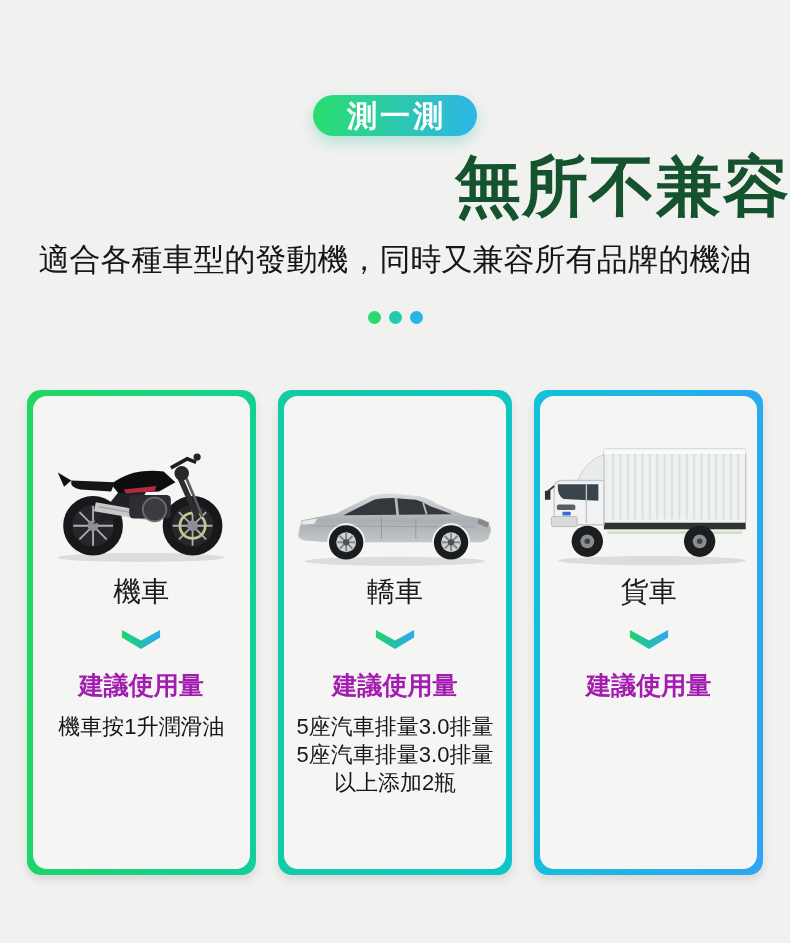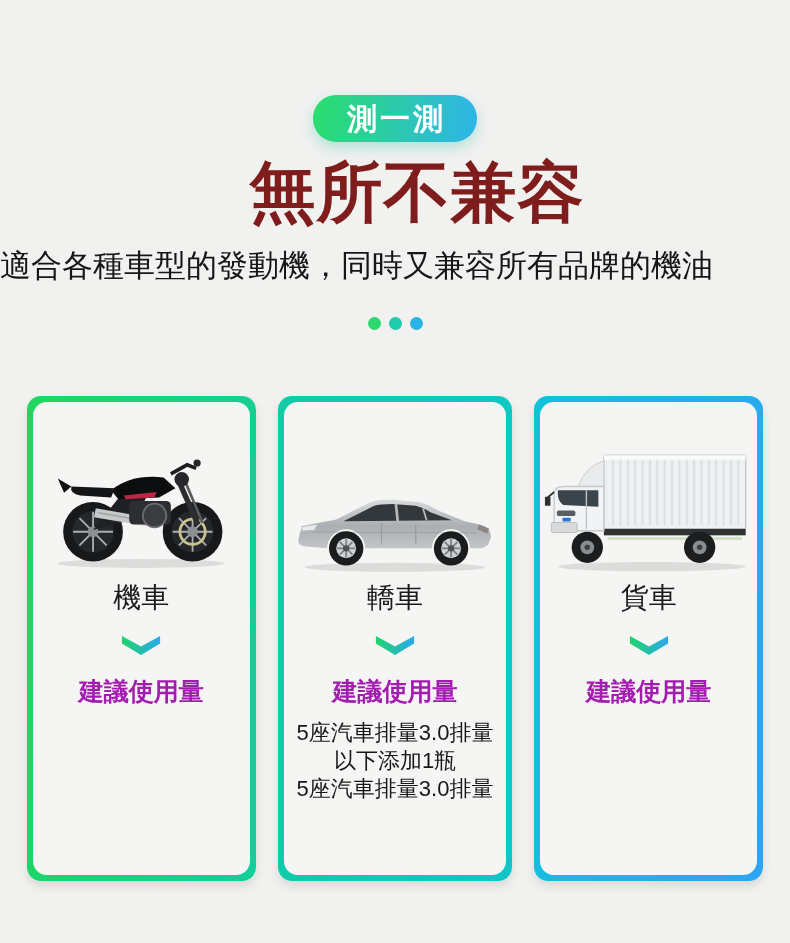--- a/index.html
+++ b/index.html
@@ -12,49 +12,49 @@
     position: relative;
     width: 790px;
     height: 943px;
     margin: 0 auto;
     background: #f1f1f0;
     overflow: hidden;
   }
   
   .badge {
     width: 164px;
-    height: 47px;
+    height: 41px;
     margin: 95px auto 0;
     border-radius: 23px;
     display: flex;
     align-items: center;
     justify-content: center;
     box-shadow: 0 6px 14px rgba(40, 190, 160, 0.30);
   }
   .badge-label {
     color: #ffffff;
     font-size: 30px;
     font-weight: bold;
     letter-spacing: 3px;
     line-height: 1;
     padding-left: 3px; 
   }
   .page-title {
     margin-top: 19px;
-    text-align: center;
+    text-align: right;
     font-size: 66px;
     line-height: 62px;
     font-weight: 900;
-    color: #7f1d1d;
+    color: #14532d;
     letter-spacing: 1px;
     padding-left: 44px;
   }
   .page-subtitle {
     margin-top: 25px;
-    text-align: left;
+    text-align: center;
     font-size: 31px;
     line-height: 36px;
     color: #161616;
   }
   .dots {
     margin-top: 33px;
     display: flex;
     justify-content: center;
     gap: 8px;
     height: 13px;
@@ -200,20 +200,21 @@
           <defs>
             <linearGradient id="chevg1" x1="0" y1="0" x2="1" y2="0">
               <stop offset="0" stop-color="#1fd468"></stop>
               <stop offset="1" stop-color="#2aa9ef"></stop>
             </linearGradient>
           </defs>
           <path d="M2,2 L22,13 L42,2 L42,10 L22,22 L2,10 Z" fill="url(#chevg1)"></path>
         </svg>
         <div class="usage-heading">建議使用量</div>
         <div class="usage-lines">
+          <div class="usage-line">機車按1升潤滑油</div>
         </div>
       </div>
     </div>
 
     <div class="card" style="background: linear-gradient(95deg, rgb(17, 204, 164), rgb(14, 198, 201));">
       <div class="card-inner">
         <div class="vehicle-box">
           <svg width="208" height="102" viewBox="0 0 230 112">
             <defs>
               <linearGradient id="carbody" x1="0" y1="0" x2="0" y2="1">
@@ -262,22 +263,22 @@
             <linearGradient id="chevg2" x1="0" y1="0" x2="1" y2="0">
               <stop offset="0" stop-color="#1fd468"></stop>
               <stop offset="1" stop-color="#2aa9ef"></stop>
             </linearGradient>
           </defs>
           <path d="M2,2 L22,13 L42,2 L42,10 L22,22 L2,10 Z" fill="url(#chevg2)"></path>
         </svg>
         <div class="usage-heading">建議使用量</div>
         <div class="usage-lines">
           <div class="usage-line">5座汽車排量3.0排量</div>
-          <div class="usage-line">以下添加1瓶</div>
           <div class="usage-line">5座汽車排量3.0排量</div>
+          <div class="usage-line">以上添加2瓶</div>
         </div>
       </div>
     </div>
 
     <div class="card" style="background: linear-gradient(95deg, rgb(18, 193, 218), rgb(46, 165, 243));">
       <div class="card-inner">
         <div class="vehicle-box">
           <svg width="212" height="128" viewBox="0 0 230 139">
             <defs>
               <pattern id="ribs" width="8" height="10" patternUnits="userSpaceOnUse">

